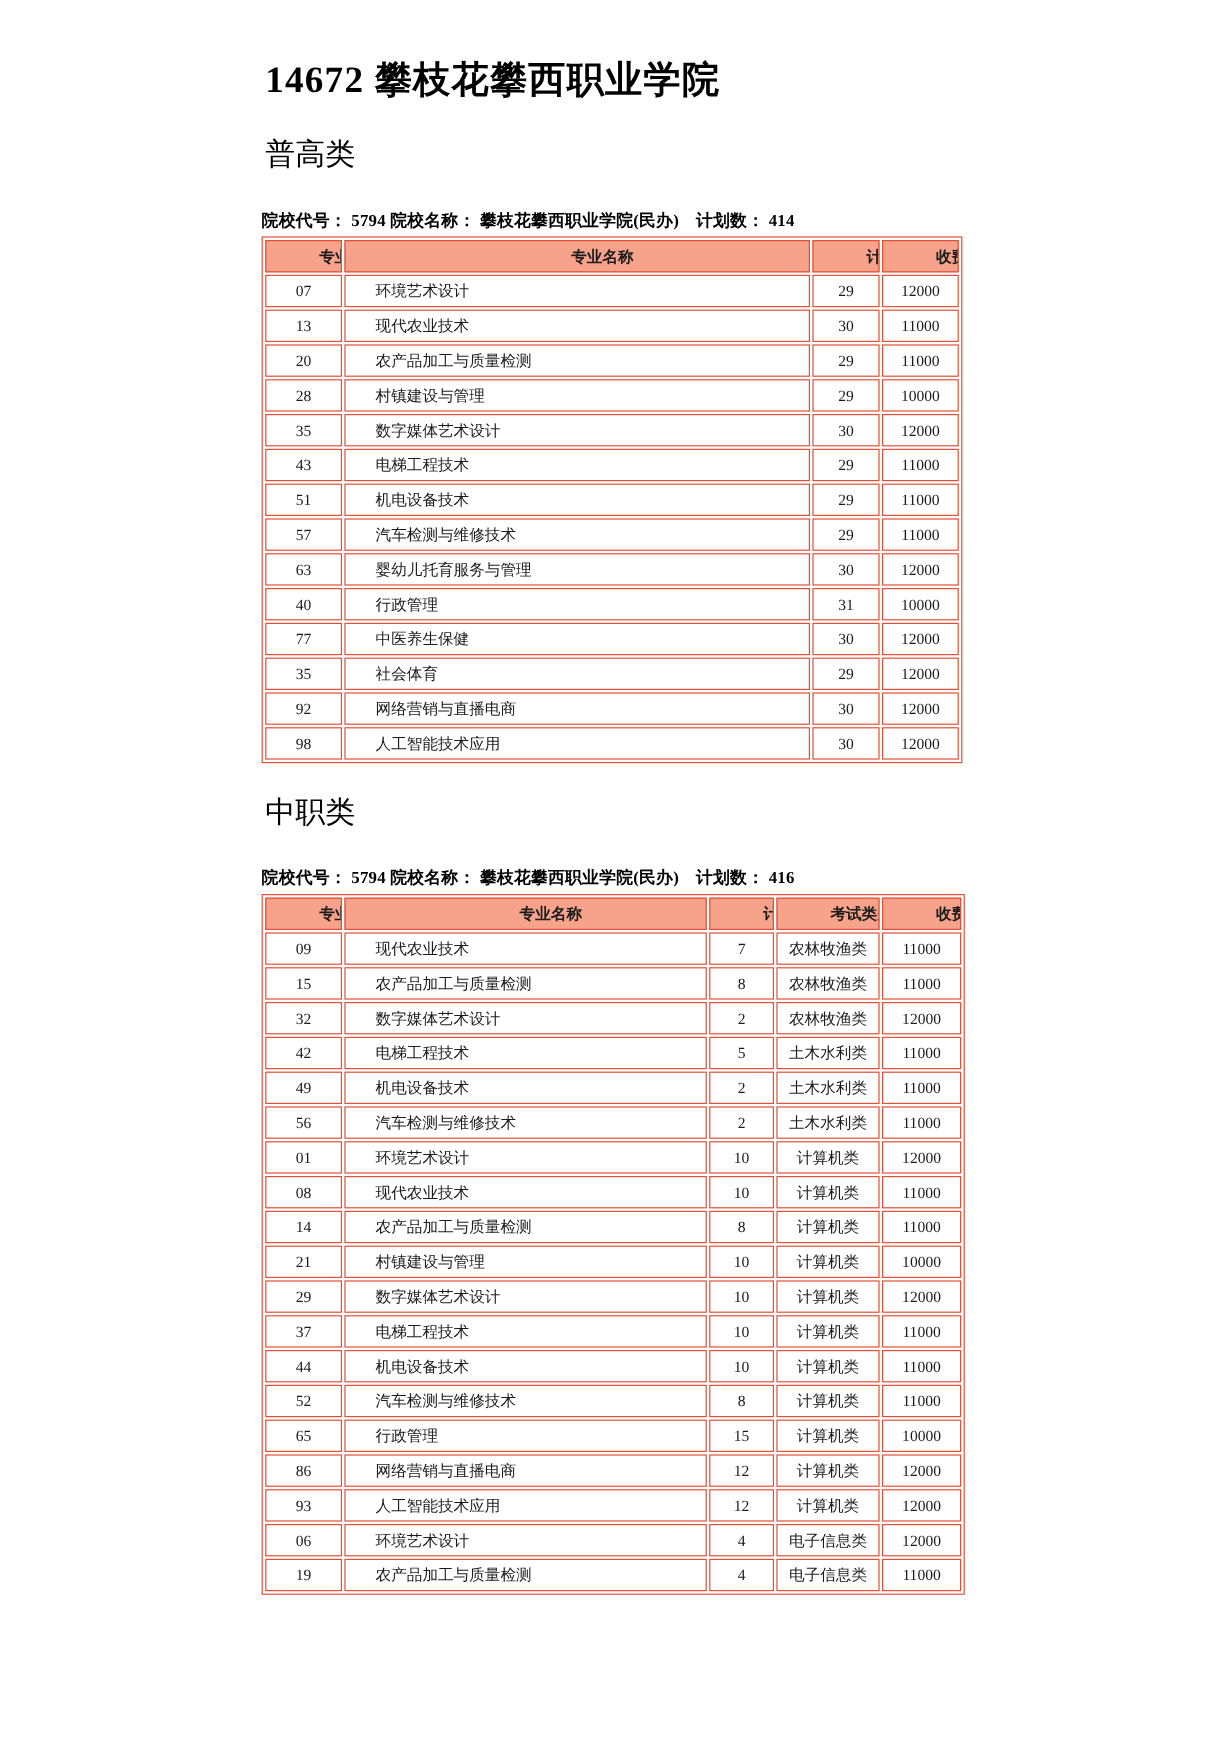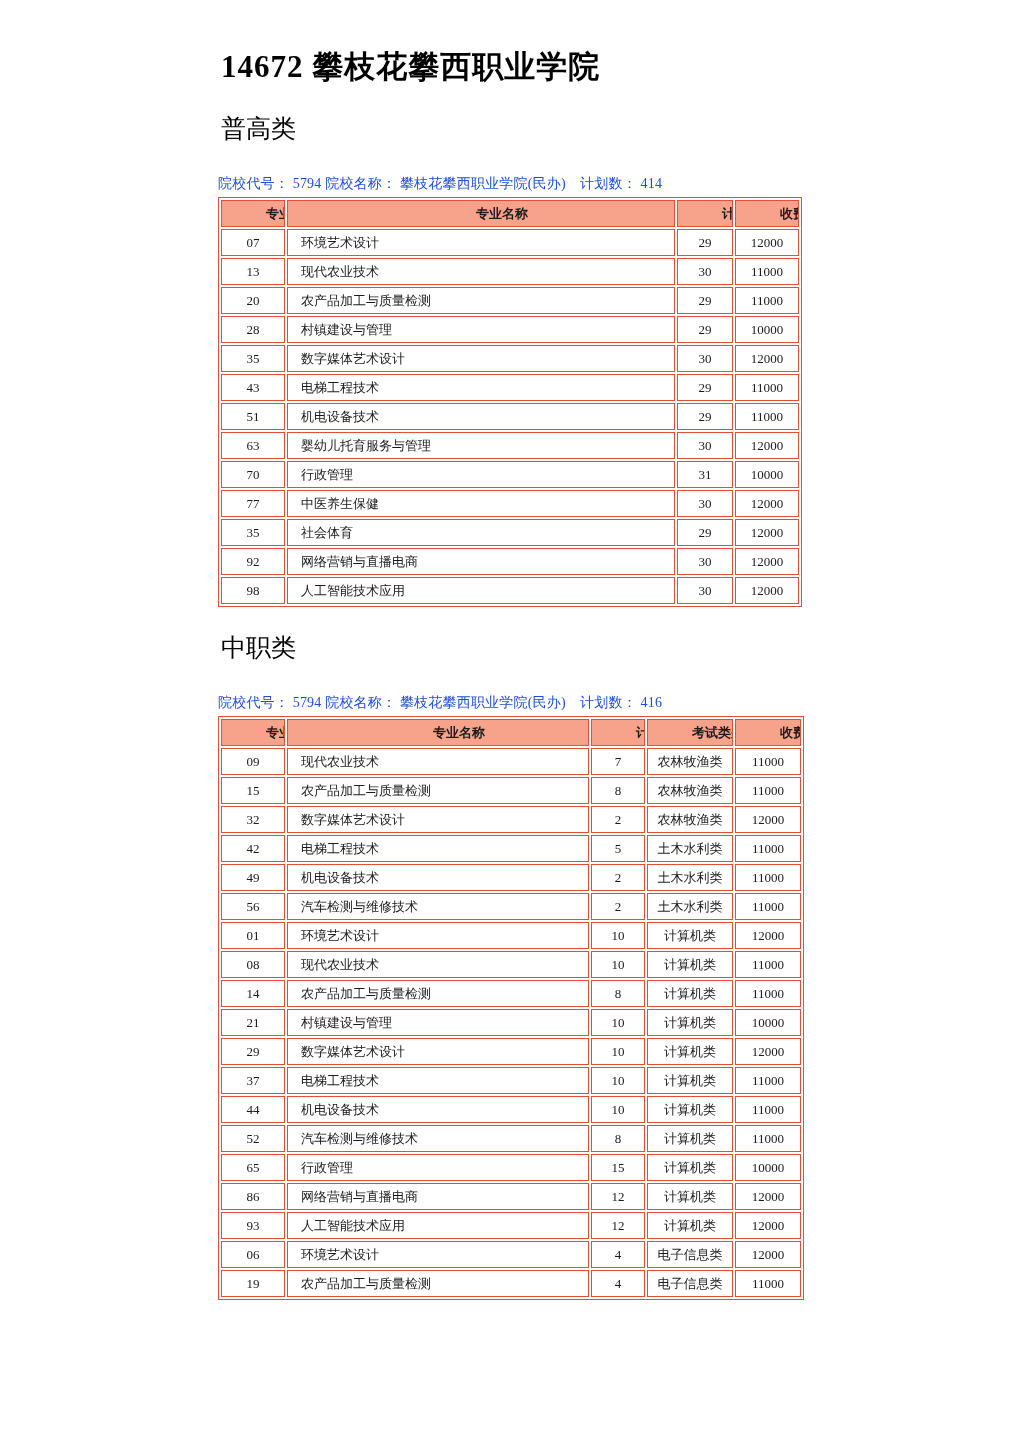--- a/index.html
+++ b/index.html
@@ -28,24 +28,24 @@
   }
   .section-heading{
     font-size:25px;
     font-weight:normal;
     margin-top:24px;
     margin-left:3px;
     color:#000;
   }
   .meta-line{
     font-size:14px;
-    font-weight:normal;
+    font-weight:bold;
     margin-top:31px;
     margin-bottom:4px;
-    color:#1d4ed8;
+    color:#000000;
     letter-spacing:0.2px;
   }
   .section-heading + .meta-line{margin-top:30px;}
   table.plan-table{
     border-collapse:separate;
     border-spacing:2px;
     border:1px solid var(--border);
     table-layout:fixed;
     width:582px;
     background:#fff;
@@ -62,21 +62,21 @@
     vertical-align:middle;
   }
   table.plan-table th{
     background:var(--header-bg);
     font-weight:bold;
     color:#1c1c1c;
     padding-left:44px;
   }
   table.plan-table td.name-cell{
     text-align:left;
-    padding-left:13px;
+    padding-left:25px;
     margin-left:40px;
   }
   
   #table-0 col.c0{width:64px;}
   #table-0 col.c1{width:388px;}
   #table-0 col.c2{width:56px;}
   #table-0 col.c3{width:64px;}
   
   #table-1 col.c0{width:64px;}
   #table-1 col.c1{width:302px;}
@@ -146,27 +146,33 @@
             <td>29</td>
             <td>11000</td>
           </tr>
           <tr>
             <td>51</td>
             <td class="name-cell">机电设备技术</td>
             <td>29</td>
             <td>11000</td>
           </tr>
           <tr>
+            <td>57</td>
+            <td class="name-cell">汽车检测与维修技术</td>
+            <td>29</td>
+            <td>11000</td>
+          </tr>
+          <tr>
             <td>63</td>
             <td class="name-cell">婴幼儿托育服务与管理</td>
             <td>30</td>
             <td>12000</td>
           </tr>
           <tr>
-            <td>70</td>
+            <td>40</td>
             <td class="name-cell">行政管理</td>
             <td>31</td>
             <td>10000</td>
           </tr>
           <tr>
             <td>77</td>
             <td class="name-cell">中医养生保健</td>
             <td>30</td>
             <td>12000</td>
           </tr>

